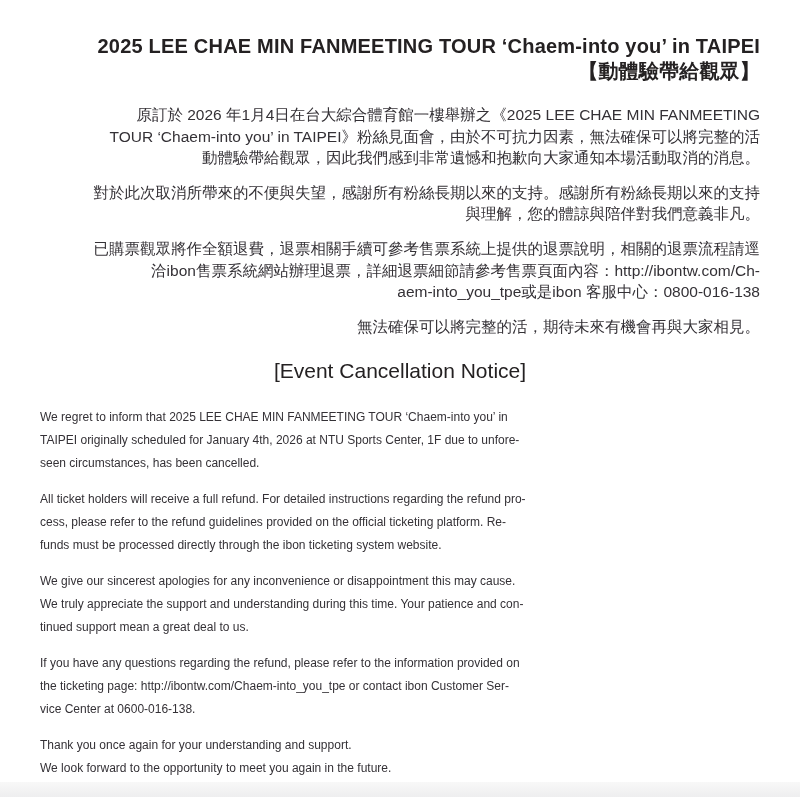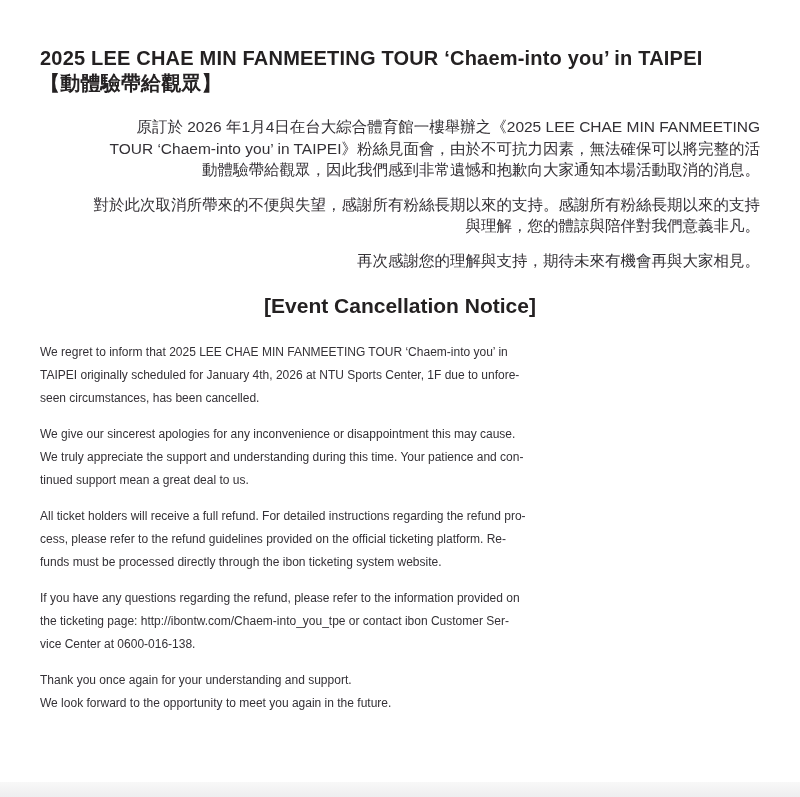--- a/index.html
+++ b/index.html
@@ -12,47 +12,47 @@
     width: 800px;
     height: 797px;
     box-sizing: border-box;
     padding: 30px 40px 0 40px;
     background: var(--page-bg, #ffffff);
     font-family: "Liberation Sans", "DejaVu Sans", sans-serif;
     color: var(--text, #343136);
     overflow: hidden;
   }
   .title {
-    text-align: left;
+    text-align: right;
     font-weight: bold;
     color: var(--heading, #242122);
     font-size: 20px;
     line-height: 25px;
     letter-spacing: 0.2px;
-    margin: 16px 0 20px 0;
+    margin: 4px 0 20px 0;
   }
   .title .line {
     display: block;
   }
   p {
     margin: 0 0 13px 0;
     white-space: pre-line;
   }
   .zh {
     font-size: 15.5px;
     line-height: 21.6px;
     text-align: right;
   }
   .en {
     font-size: 12px;
     line-height: 23px;
   }
   .en-heading {
     text-align: center;
-    font-weight: bold;
+    font-weight: normal;
     color: var(--heading, #242122);
     font-size: 21px;
     line-height: 26px;
     margin: 21px 0 22px 0;
     white-space: pre-line;
   }
   .footer-strip {
     position: absolute;
     left: 0;
     right: 0;
@@ -70,35 +70,38 @@
     <span class="line">2025 LEE CHAE MIN FANMEETING TOUR ‘Chaem-into you’ in TAIPEI</span>
     <span class="line">【動體驗帶給觀眾】</span>
   </h1>
 
   <section>
     <p class="zh">原訂於 2026 年1月4日在台大綜合體育館一樓舉辦之《2025 LEE CHAE MIN FANMEETING
 TOUR ‘Chaem-into you’ in TAIPEI》粉絲見面會，由於不可抗力因素，無法確保可以將完整的活
 動體驗帶給觀眾，因此我們感到非常遺憾和抱歉向大家通知本場活動取消的消息。</p>
     <p class="zh">對於此次取消所帶來的不便與失望，感謝所有粉絲長期以來的支持。感謝所有粉絲長期以來的支持
 與理解，您的體諒與陪伴對我們意義非凡。</p>
-    <p class="zh">再次感謝您的理解與支持，期待未來有機會再與大家相見。</p>
+    <p class="zh">已購票觀眾將作全額退費，退票相關手續可參考售票系統上提供的退票說明，相關的退票流程請逕
+洽ibon售票系統網站辦理退票，詳細退票細節請參考售票頁面內容：http://ibontw.com/Ch-
+aem-into_you_tpe或是ibon 客服中心：0800-016-138</p>
+    <p class="zh">無法確保可以將完整的活，期待未來有機會再與大家相見。</p>
   </section>
 
   <h2 class="en-heading">[Event Cancellation Notice]</h2>
 
   <section>
     <p class="en">We regret to inform that 2025 LEE CHAE MIN FANMEETING TOUR ‘Chaem-into you’ in
 TAIPEI originally scheduled for January 4th, 2026 at NTU Sports Center, 1F due to unfore-
 seen circumstances, has been cancelled.</p>
+    <p class="en">All ticket holders will receive a full refund. For detailed instructions regarding the refund pro-
+cess, please refer to the refund guidelines provided on the official ticketing platform. Re-
+funds must be processed directly through the ibon ticketing system website.</p>
     <p class="en">We give our sincerest apologies for any inconvenience or disappointment this may cause.
 We truly appreciate the support and understanding during this time. Your patience and con-
 tinued support mean a great deal to us.</p>
-    <p class="en">All ticket holders will receive a full refund. For detailed instructions regarding the refund pro-
-cess, please refer to the refund guidelines provided on the official ticketing platform. Re-
-funds must be processed directly through the ibon ticketing system website.</p>
     <p class="en">If you have any questions regarding the refund, please refer to the information provided on
 the ticketing page: http://ibontw.com/Chaem-into_you_tpe or contact ibon Customer Ser-
 vice Center at 0600-016-138.</p>
     <p class="en">Thank you once again for your understanding and support.
 We look forward to the opportunity to meet you again in the future.</p>
   </section>
 
   <div class="footer-strip"></div>
 
 </div>

